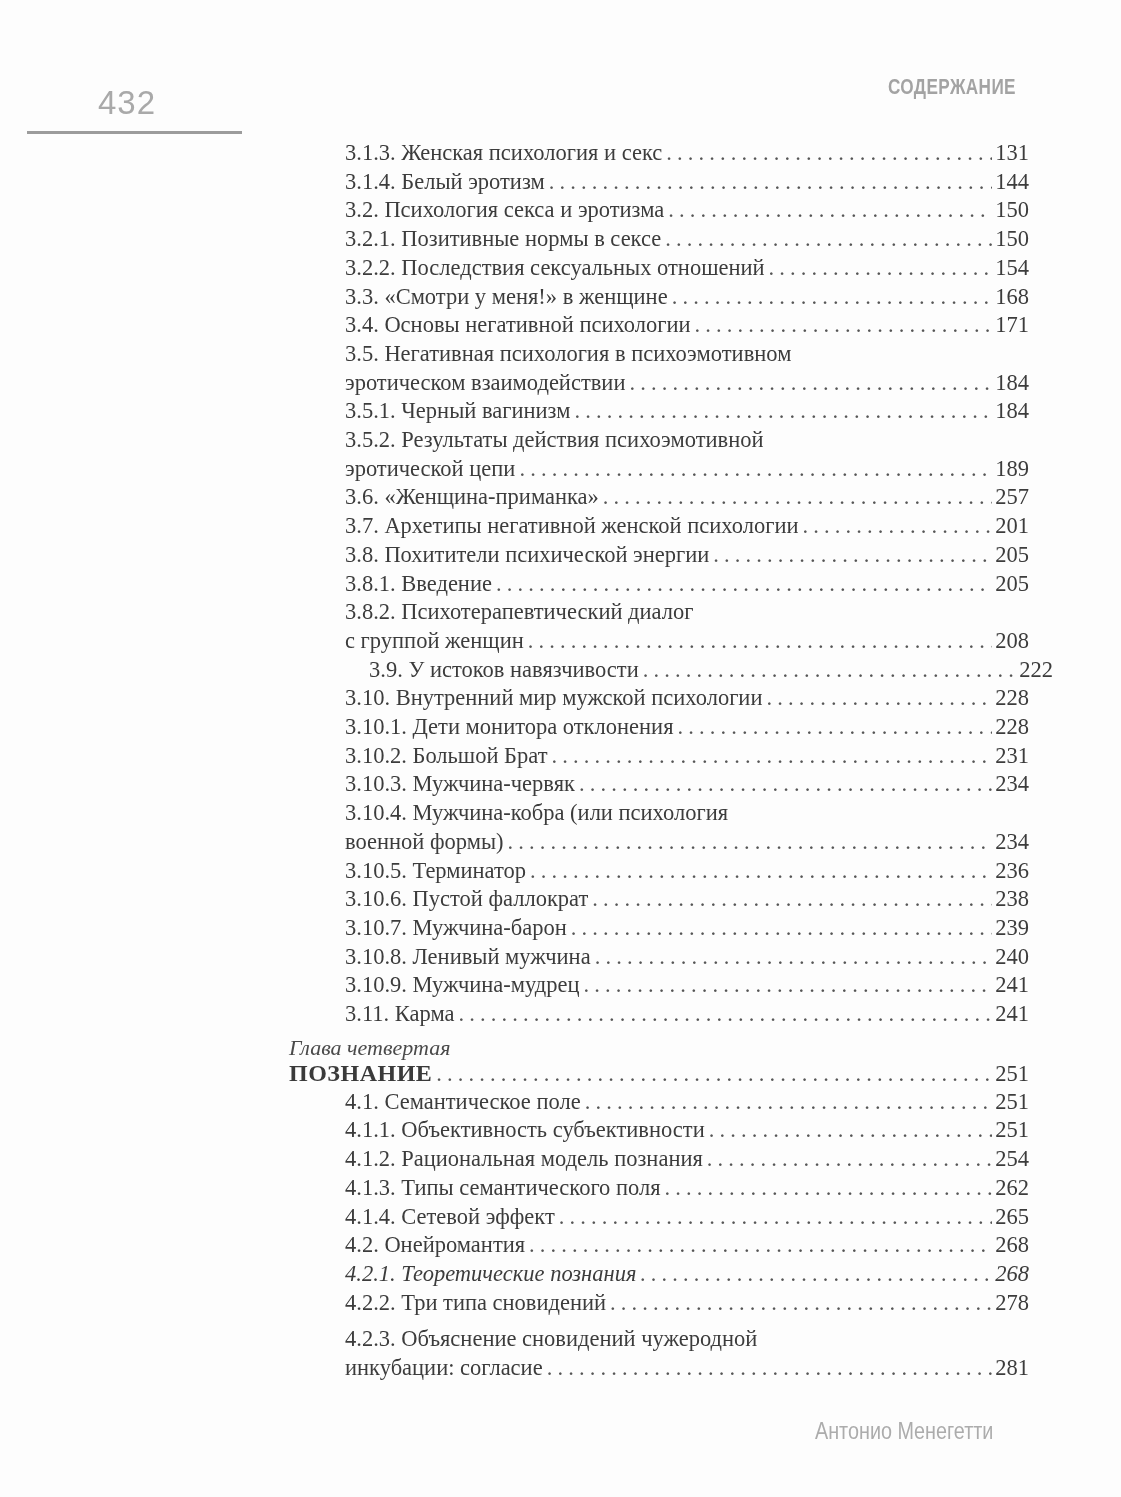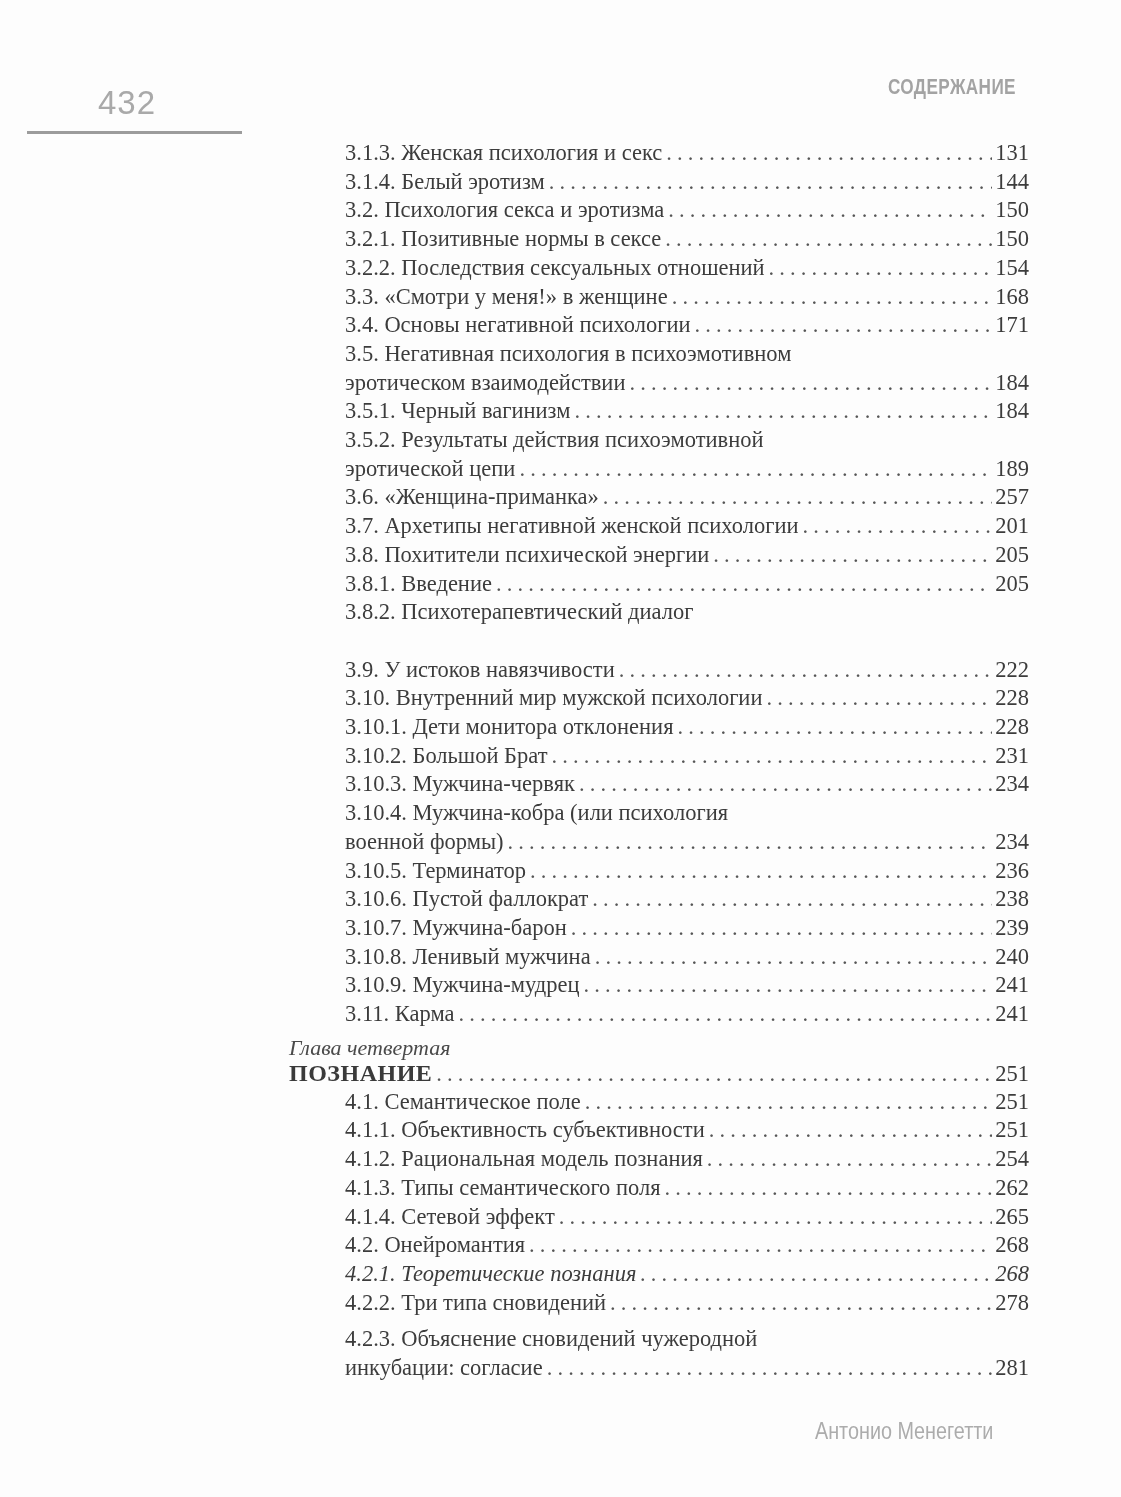--- a/index.html
+++ b/index.html
@@ -239,22 +239,27 @@
       <div class="line">
         <span class="title">3.8.1. Введение</span>
         <span class="leader"></span>
         <span class="pg">205</span>
       </div>
     </div>
     <div class="entry" style="top: 461.2px;">
       <div class="line">
         <span class="title">3.8.2. Психотерапевтический диалог</span>
       </div>
-    </div>
-    <div class="entry" style="top: 518.6px;">
+      <div class="line">
+        <span class="title">с группой женщин</span>
+        <span class="leader"></span>
+        <span class="pg">208</span>
+      </div>
+    </div>
+    <div class="entry" style="top: 518.6px; margin-left: 24px;">
       <div class="line">
         <span class="title">3.9. У истоков навязчивости</span>
         <span class="leader"></span>
         <span class="pg">222</span>
       </div>
     </div>
     <div class="entry" style="top: 547.3px;">
       <div class="line">
         <span class="title">3.10. Внутренний мир мужской психологии</span>
         <span class="leader"></span>

